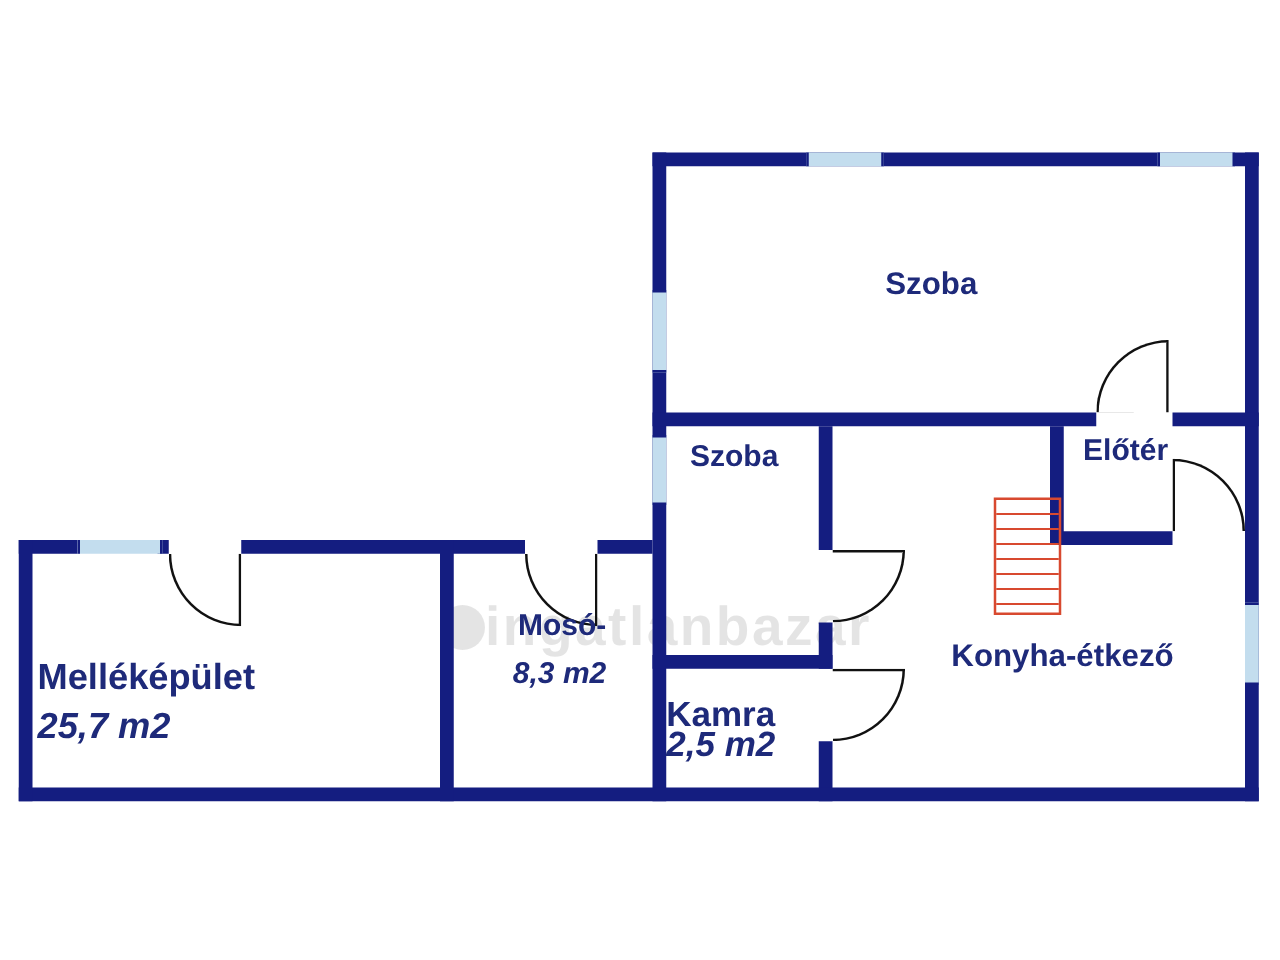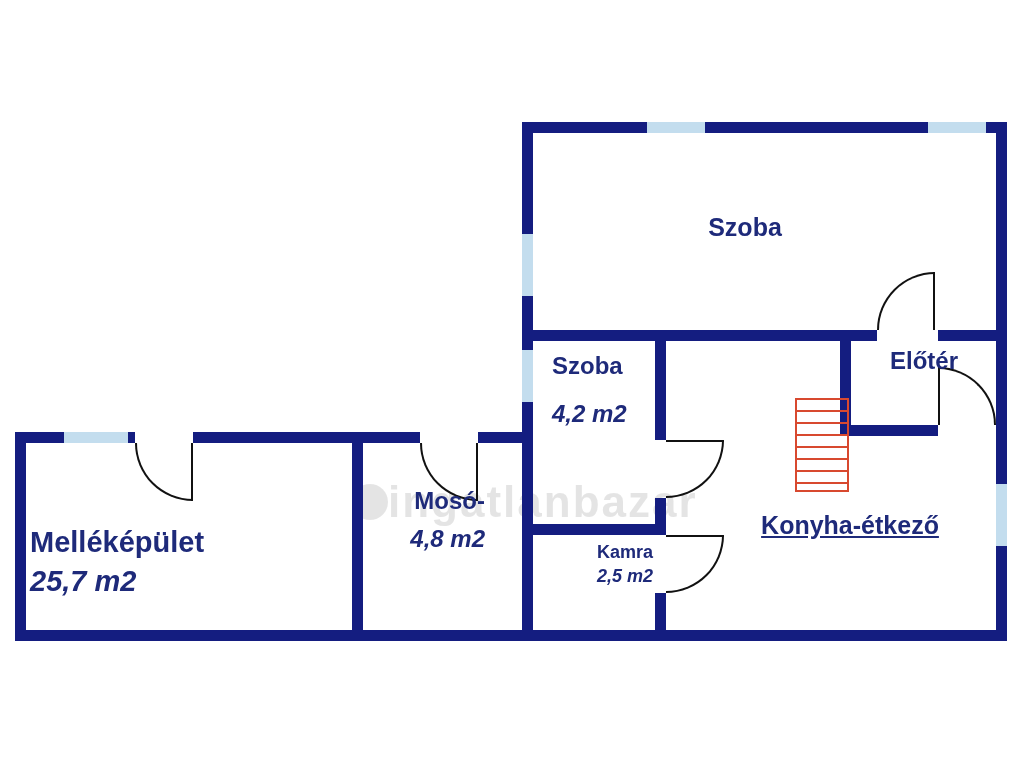--- a/index.html
+++ b/index.html
@@ -74,23 +74,23 @@
   }
   .watermark .logo-dot {
     width: 36px; height: 36px;
     border-radius: 50%;
     background: #8a8a8a;
     display: inline-block;
   }
   
   #lbl-szoba  { left: 620px; top: 210px; width: 250px; text-align: center; font-size: 25px; line-height: 34px; }
   #lbl-furdo  { left: 552px; top: 342px; width: 110px; text-align: left;  font-size: 24px; line-height: 48px; }
-  #lbl-eloter { left: 843px; top: 344px; width: 115px; text-align: right; font-size: 24px; line-height: 33px; }
-  #lbl-konyha { left: 700px; top: 505px; width: 300px; text-align: center; font-size: 25px; line-height: 40px; text-decoration: underline; }
-  #lbl-kamra  { left: 533px; top: 540px; width: 120px; text-align: right; font-size: 18px; line-height: 24px; }
+  #lbl-eloter { left: 843px; top: 344px; width: 115px; text-align: center; font-size: 24px; line-height: 33px; }
+  #lbl-konyha { left: 700px; top: 505px; width: 300px; text-align: center; font-size: 25px; line-height: 40px; }
+  #lbl-kamra  { left: 533px; top: 560px; width: 120px; text-align: left; font-size: 28px; line-height: 24px; }
   #lbl-moso   { left: 360px; top: 482px; width: 125px; text-align: right; font-size: 24px; line-height: 38px; }
   #lbl-mellek { left: 30px;  top: 523px; width: 240px; font-size: 29px; line-height: 39px; }
 </style>
 </head>
 <body>
 
 <div id="stage">
 
   <div class="watermark">
     <span class="logo-dot"></span>
@@ -131,39 +131,38 @@
   <div class="door bl" style="left:420px;top:443px"></div>
 
   <div class="stairs"></div>
 
   <div class="room-label" id="lbl-szoba">
     <div>Szoba</div>
   </div>
 
   <div class="room-label" id="lbl-furdo">
     <div>Szoba</div>
-    <div class="area">4,2 m2</div>
   </div>
 
   <div class="room-label" id="lbl-eloter">
     <div>Előtér</div>
   </div>
 
   <div class="room-label" id="lbl-konyha">
     <div>Konyha-étkező</div>
   </div>
 
   <div class="room-label" id="lbl-kamra">
     <div>Kamra</div>
     <div class="area">2,5 m2</div>
   </div>
 
   <div class="room-label" id="lbl-moso">
     <div>Mosó-</div>
-    <div class="area">4,8 m2</div>
+    <div class="area">8,3 m2</div>
   </div>
 
   <div class="room-label" id="lbl-mellek">
     <div>Melléképület</div>
     <div class="area">25,7 m2</div>
   </div>
 
 </div>
 
 </body></html>

